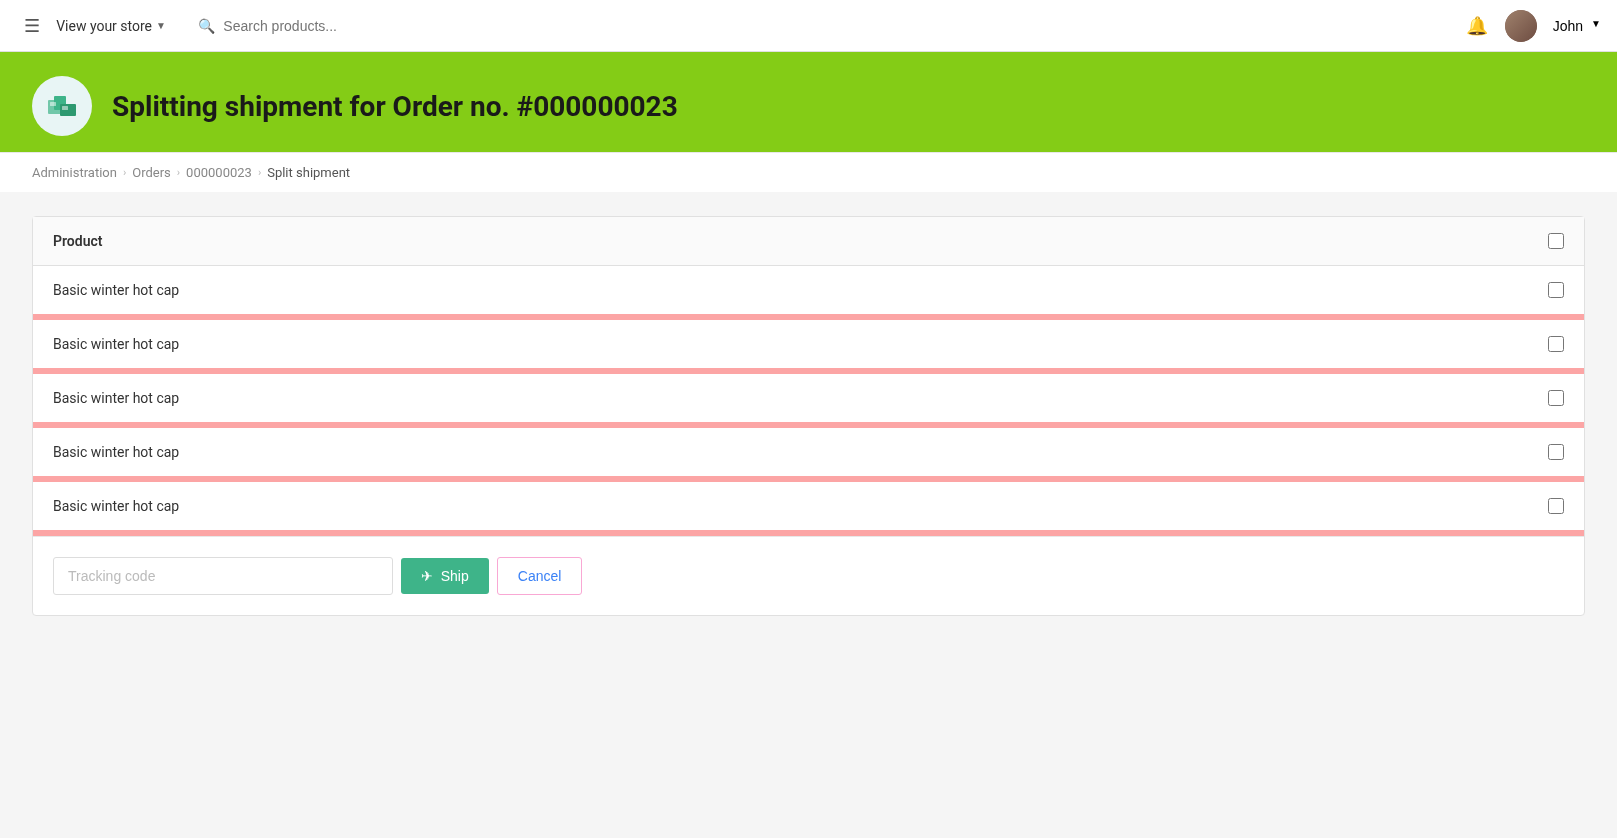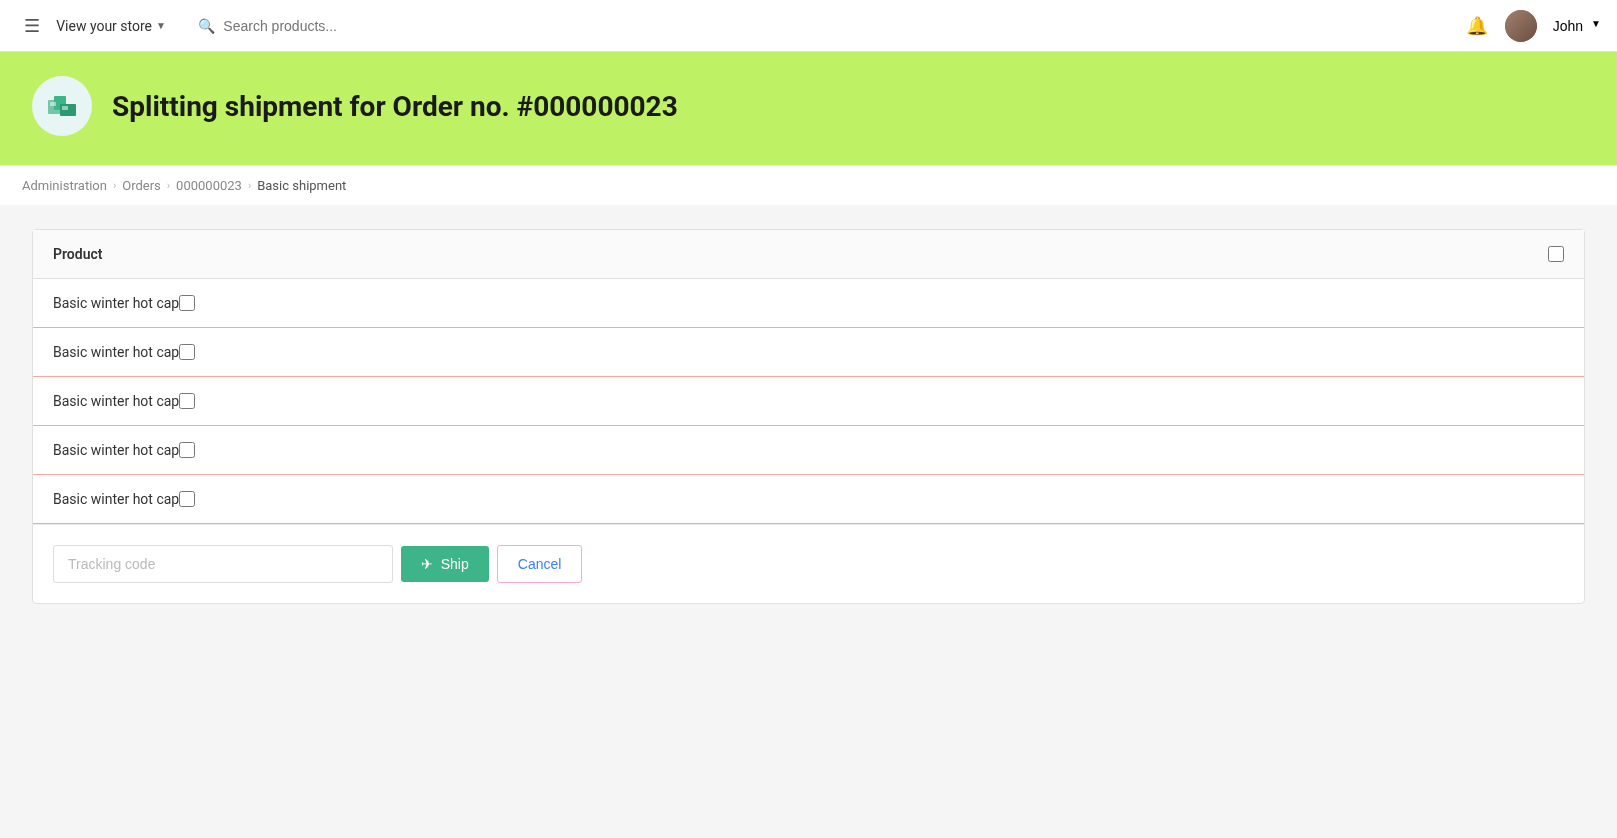--- a/index.html
+++ b/index.html
@@ -111,22 +111,22 @@
       display: flex;
       align-items: flex-start;
       gap: 8px;
       font-size: 14px;
     }
 
     
     .page-header {
       display: flex;
       align-items: center;
-      padding: 24px 32px 29px 32px;
-      background: #bef264;
+      padding: 24px 32px 16px 32px;
+      background: #84cc16;
       border-bottom: 1px solid #e8e8e8;
     }
 
     .page-icon {
       width: 60px;
       height: 60px;
       background: #e8f5f5;
       border-radius: 50%;
       display: flex;
       align-items: center;
@@ -143,21 +143,21 @@
     .page-title {
       font-size: 28px;
       font-weight: 700;
       color: #1a1a1a;
     }
 
     
     .breadcrumb {
       display: flex;
       align-items: center;
-      padding: 12px 22px;
+      padding: 12px 32px;
       font-size: 13px;
       color: #888;
       background: #fff;
       gap: 6px;
     }
 
     .breadcrumb-link {
       color: #888;
       cursor: pointer;
       text-decoration: none;
@@ -195,22 +195,23 @@
 
     .table-header-label {
       font-weight: 600;
       font-size: 14px;
       color: #333;
     }
 
     .table-row {
       display: flex;
       align-items: center;
+      justify-content: space-between;
       padding: 16px 20px;
-      border-bottom: 1px solid #fca5a5;
+      border-bottom: 6px solid #fca5a5;
     }
 
     .table-row:last-child {
       border-bottom: none;
     }
 
     .product-name {
       font-size: 14px;
       color: #333;
     }
@@ -320,21 +321,21 @@
   <h1 class="page-title">Splitting shipment for Order no. #000000023</h1>
 </div>
 
 <div class="breadcrumb">
   <a class="breadcrumb-link">Administration</a>
   <span class="breadcrumb-separator">›</span>
   <a class="breadcrumb-link">Orders</a>
   <span class="breadcrumb-separator">›</span>
   <a class="breadcrumb-link">000000023</a>
   <span class="breadcrumb-separator">›</span>
-  <span class="breadcrumb-current">Basic shipment</span>
+  <span class="breadcrumb-current">Split shipment</span>
 </div>
 
 <div class="main-content">
   <div class="content-card">
 
     <div class="table-header">
       <span class="table-header-label">Product</span>
       <div class="checkbox-container">
         <input type="checkbox" class="product-checkbox" style="">
       </div>

